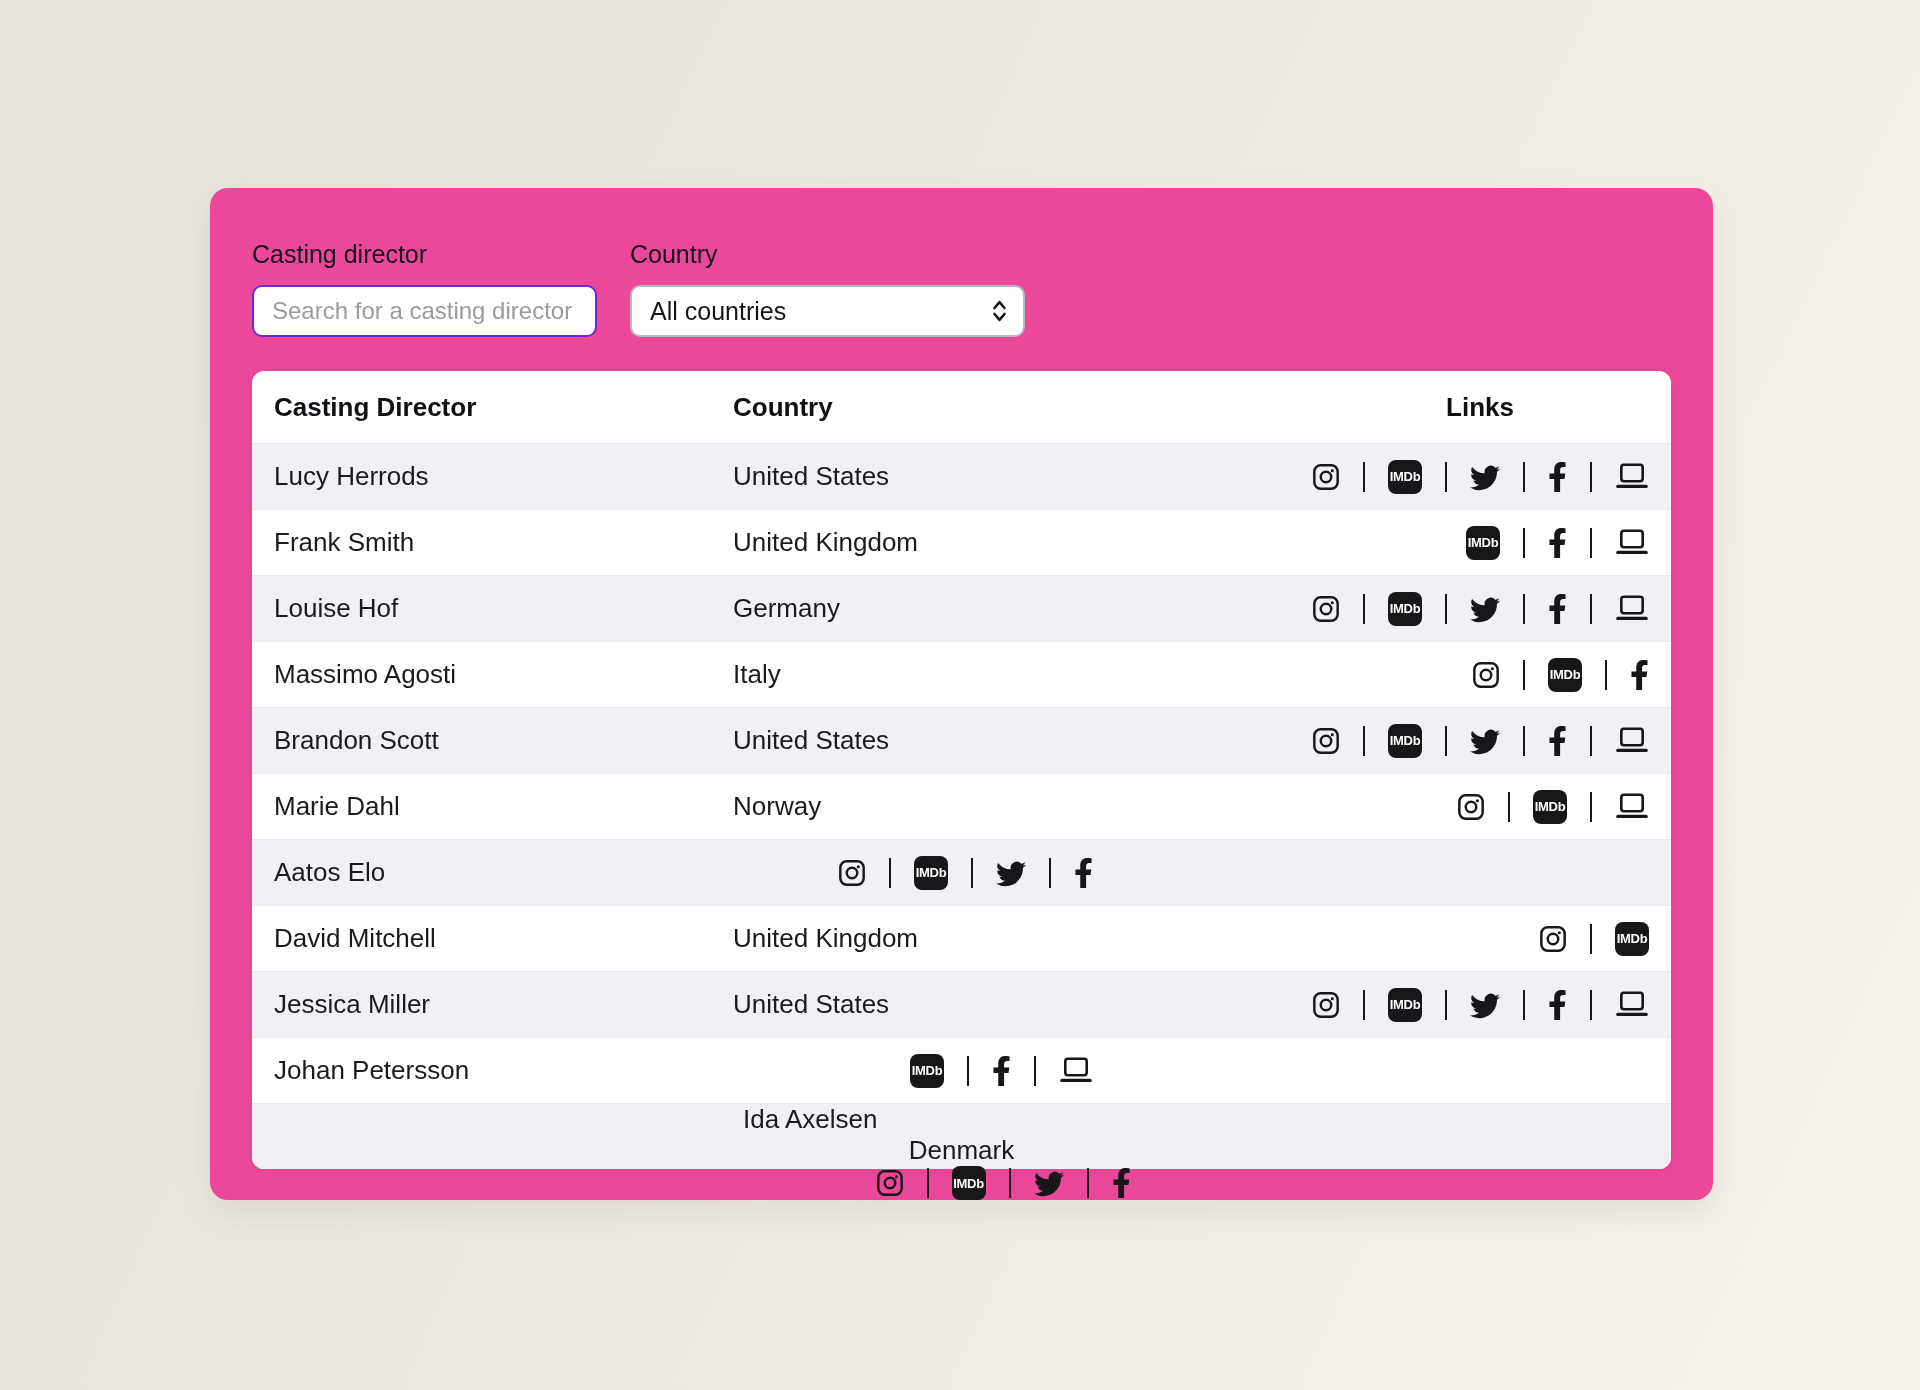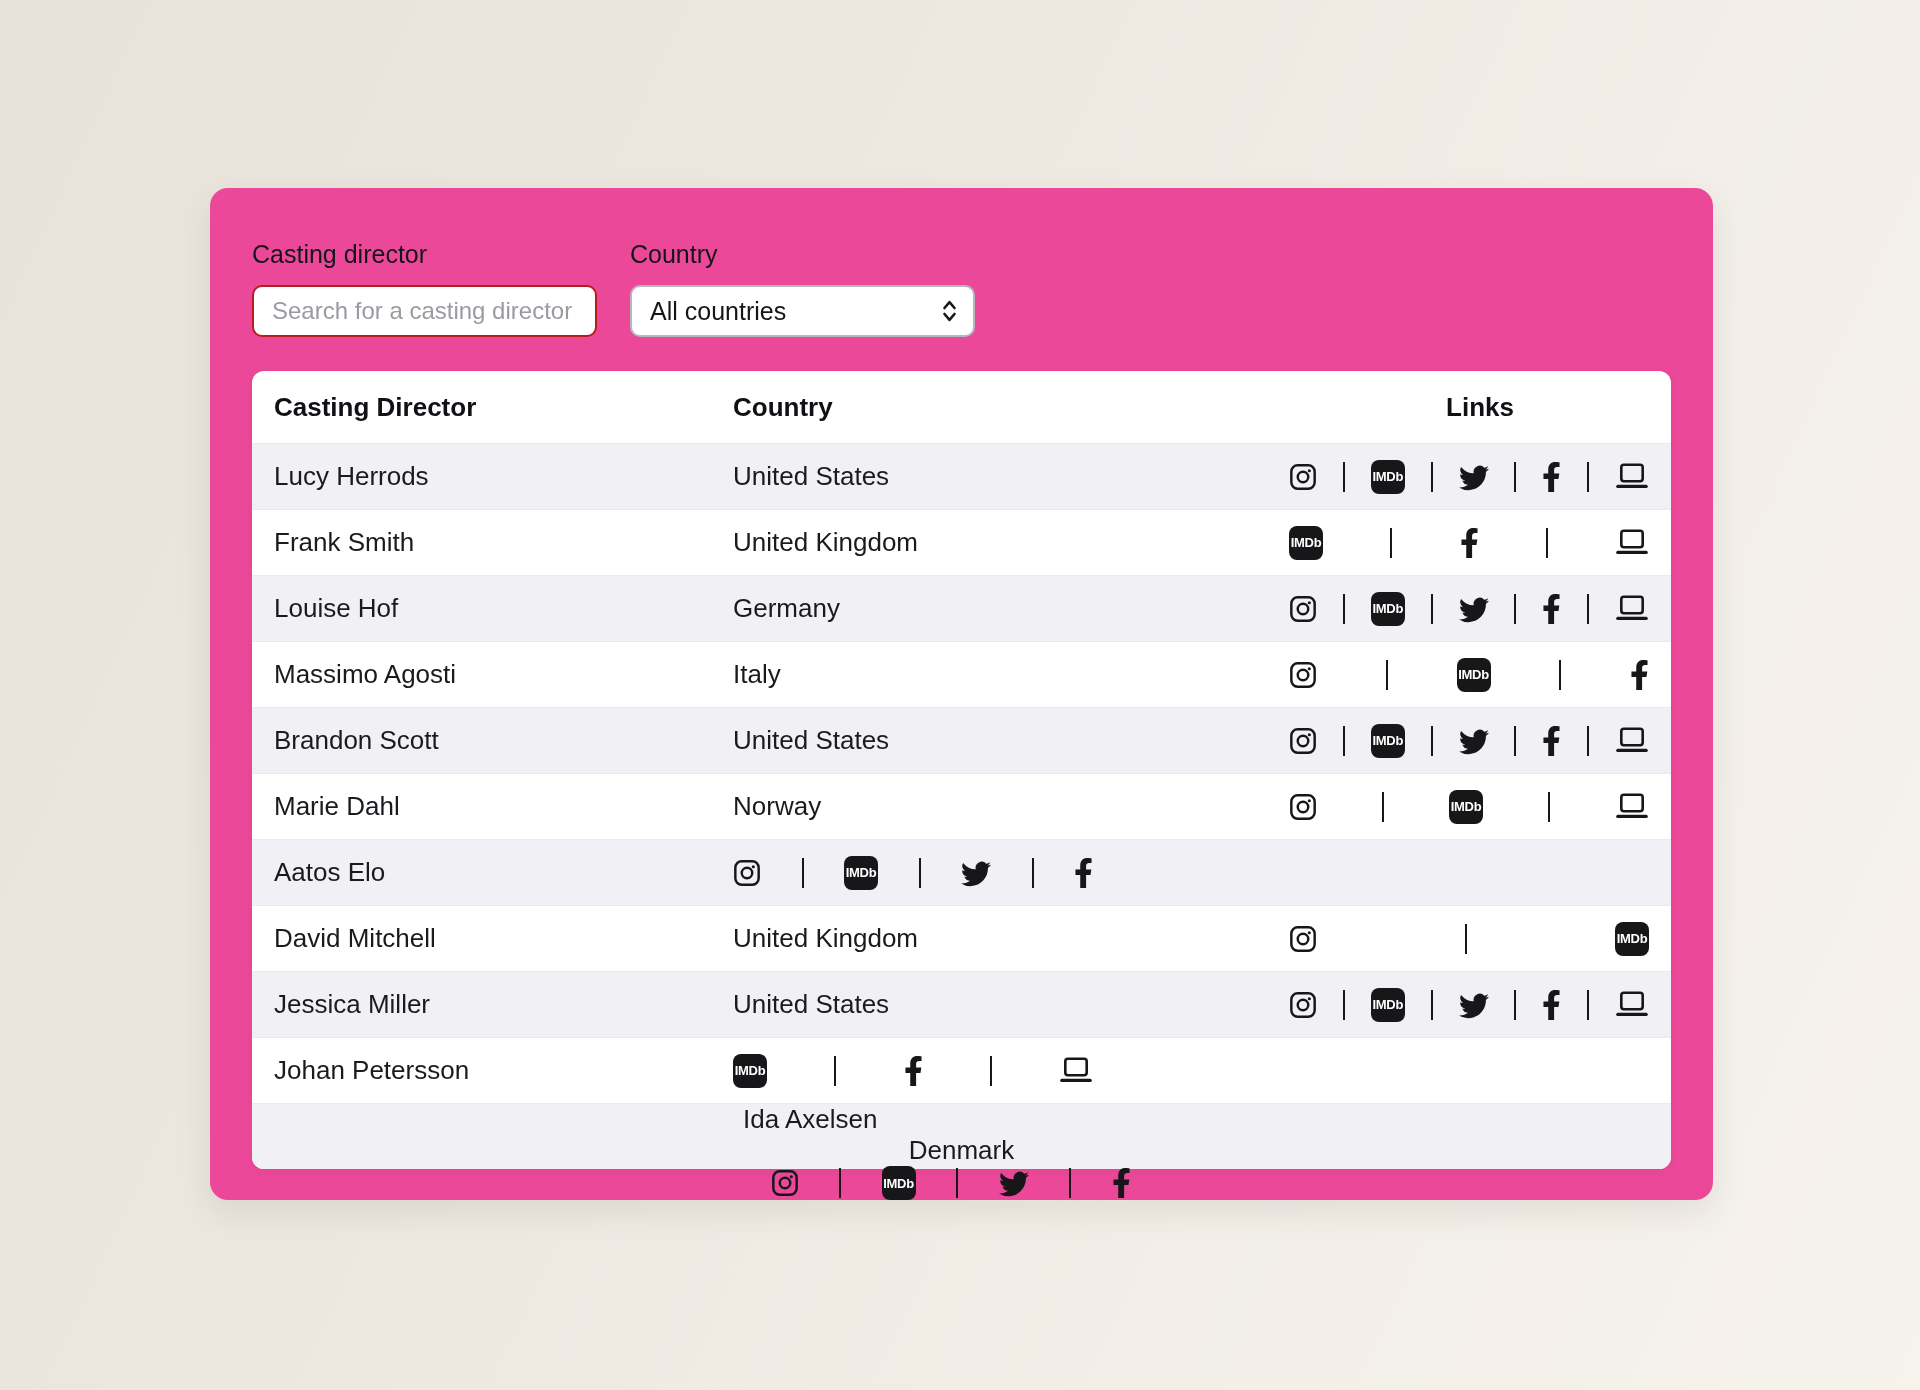--- a/index.html
+++ b/index.html
@@ -20,32 +20,32 @@
     border-radius: 18px;
     box-shadow: 0 12px 32px rgba(70, 62, 48, 0.10);
     padding: 52px 42px;
   }
   .filters { display: flex; gap: 33px; margin-bottom: 34px; }
   .filter-group { display: flex; flex-direction: column; }
   .filter-label { font-size: 25px; color: #15151a; margin-bottom: 16px; }
   .search {
     width: 345px; height: 52px;
     box-sizing: border-box;
-    border: 2px solid #b91c1c;
+    border: 2px solid #6d28d9;
     border-radius: 10px;
     background: #ffffff;
     padding: 0 18px;
     font-family: "Liberation Sans", sans-serif;
     font-size: 24px;
     color: #15151a;
     outline: none;
   }
   .search::placeholder { color: #9a9aa1; }
   .select {
-    width: 345px; height: 52px;
+    width: 395px; height: 52px;
     box-sizing: border-box;
     border: 2px solid #b7b7bf;
     border-radius: 10px;
     background: #ffffff;
     padding: 0 16px 0 18px;
     font-size: 25px;
     color: #15151a;
     display: flex;
     align-items: center;
     justify-content: space-between;
@@ -75,21 +75,21 @@
     font-size: 26px;
     color: #1a1a1f;
     border-top: 1px solid #e9e9ee;
     background: #ffffff;
   }
   .row:nth-child(odd) { background: #f1f1f5; }
   .row:last-child { border-radius: 0 0 12px 12px; flex-direction: column; }
   .td-links {
     display: flex;
     align-items: center;
-    justify-content: space-between;
+    justify-content: flex-end;
     gap: 23px;
     padding-right: 22px;
   }
   .link-sep { width: 2px; height: 30px; background: #17171a; }
   .link {
     display: flex; align-items: center; justify-content: center;
     cursor: pointer;
     text-decoration: none;
   }
   .imdb-badge {

